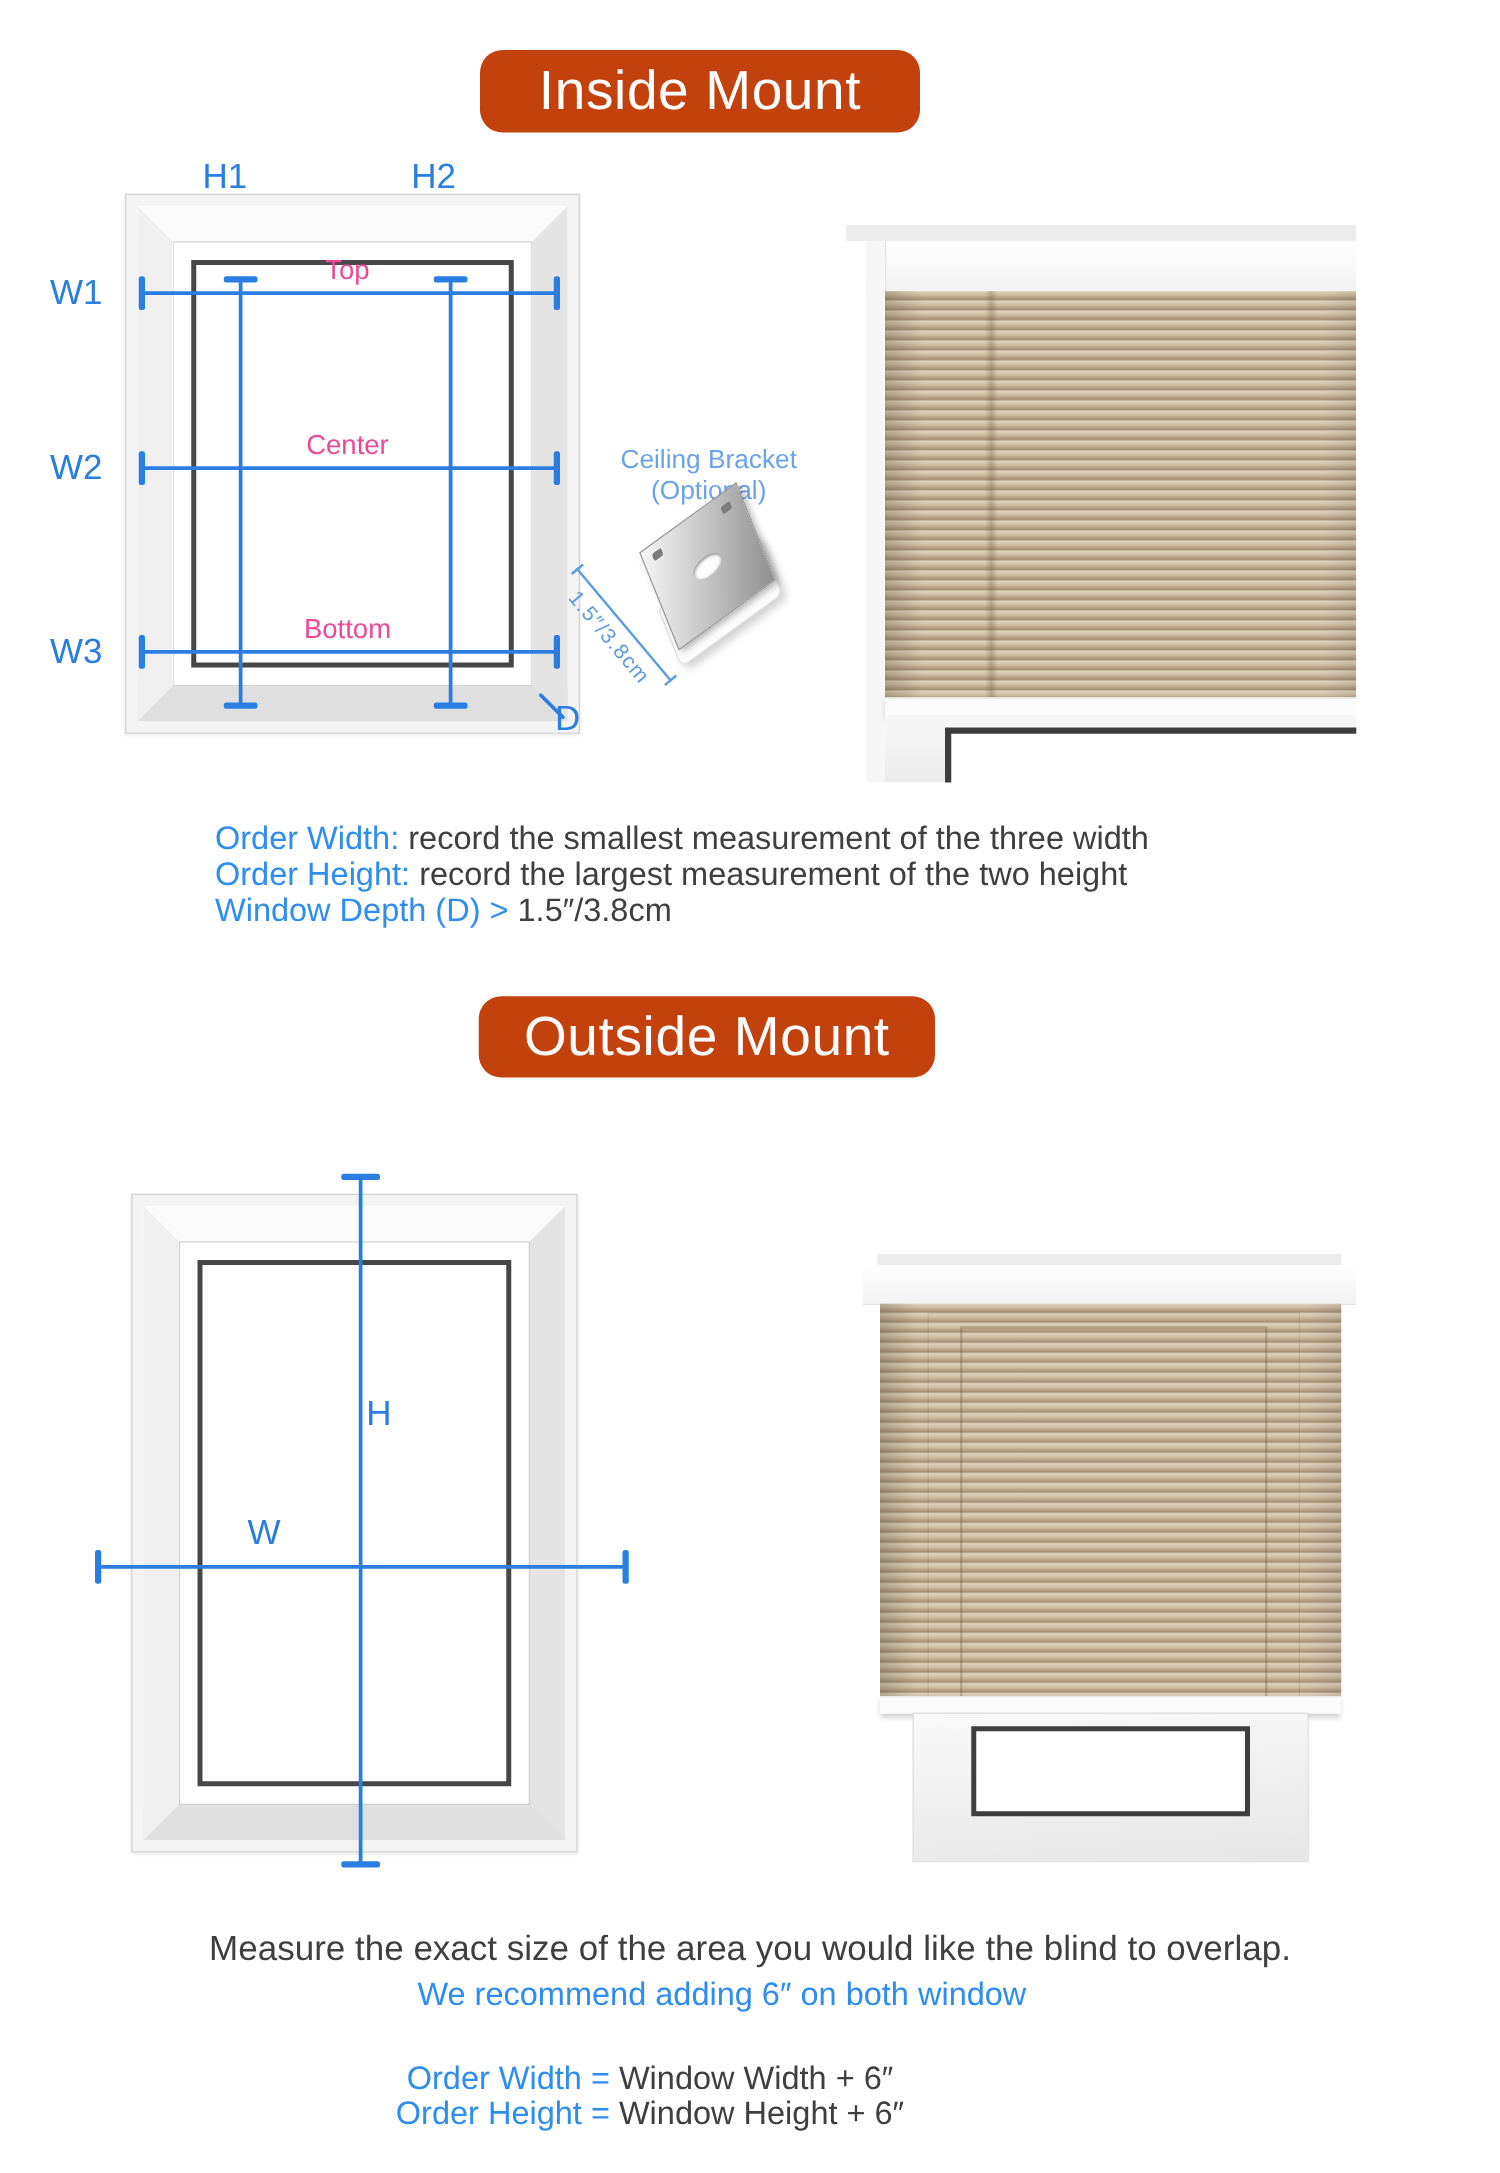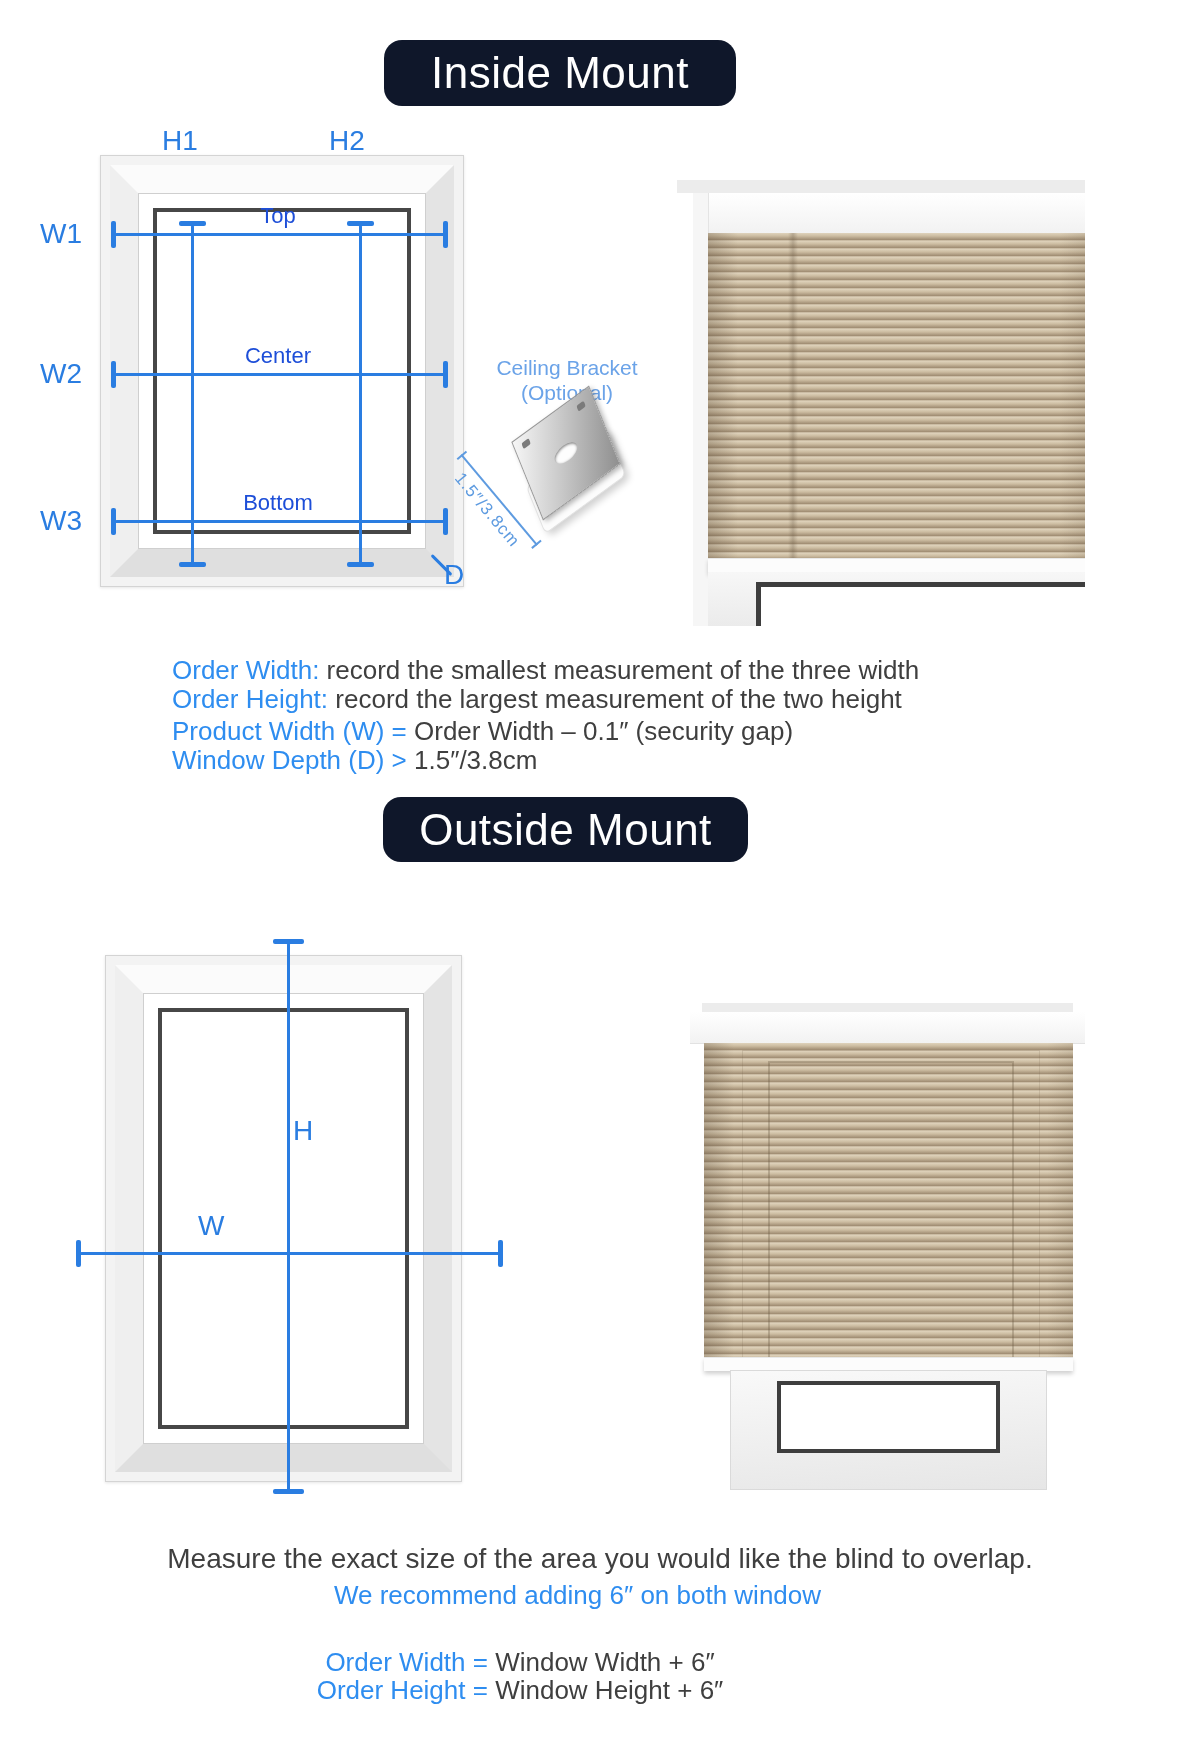--- a/index.html
+++ b/index.html
@@ -4,41 +4,41 @@
 <style>
   html,body{margin:0;padding:0;background:#fff;}
   .canvas{
     position:relative;width:1200px;height:1738px;background:#ffffff;
     margin:0 auto;overflow:hidden;
     font-family:"Liberation Sans","DejaVu Sans",sans-serif;
     -webkit-font-smoothing:antialiased;
   }
   
   .banner{
-    position:absolute;background:#0f172a;color:#fff;border-radius:18px;
+    position:absolute;background:#c2410c;color:#fff;border-radius:18px;
     display:flex;align-items:center;justify-content:center;
     font-size:44px;font-weight:400;letter-spacing:.5px;
   }
   
   .winframe{position:absolute;background:#f3f3f3;border:1px solid #d4d4d4;box-shadow:0 1px 3px rgba(0,0,0,.10);}
   .winframe .bevel{
     position:absolute;inset:9px;background:#ffffff;
     border-style:solid;border-width:28px;
     border-color:#fbfbfb #e4e4e4 #dfdfdf #efefef;
     box-shadow:inset 0 0 0 1px #cfcfcf;
   }
   .winframe .glass{position:absolute;inset:52px;background:#ffffff;border:4px solid #474747;}
   
   .vline,.hline,.tick{position:absolute;background:#2a7de1;border-radius:2px;}
   .vline{width:3px;}
   .hline{height:3px;}
   .tick-h{width:27px;height:5px;}
   .tick-v{width:5px;height:27px;}
   .mlabel{position:absolute;color:#2a7de1;font-size:28px;font-weight:500;text-align:left;}
-  .flabel{position:absolute;color:#1d4ed8;font-size:22px;text-align:center;}
+  .flabel{position:absolute;color:#ec4899;font-size:22px;text-align:center;}
   .d-stroke{position:absolute;width:3px;height:28px;background:#2a7de1;border-radius:2px;transform:rotate(-45deg);}
   
   .br-title,.br-sub{position:absolute;width:210px;text-align:center;color:#6ba3e8;font-size:21px;}
   .bracket-art{position:absolute;left:470px;top:402px;width:200px;height:170px;}
   .br-base{
     position:absolute;left:56px;top:54px;width:98px;height:48px;
     transform:rotate(-36deg) skewX(-14deg);
     background:#fcfcfc;border:1px solid #e2e2e2;border-radius:6px;
     box-shadow:3px 5px 7px rgba(0,0,0,.18);
   }
@@ -171,23 +171,20 @@
     </div>
   </div>
 
   <div class="notes">
     <div class="note-line">
       <span class="lbl">Order Width:</span><span class="val"> record the smallest measurement of the three width</span>
     </div>
     <div class="note-line">
       <span class="lbl">Order Height:</span><span class="val"> record the largest measurement of the two height</span>
     </div>
-    <div class="note-line gap">
-      <span class="lbl">Product Width (W) = </span><span class="val">Order Width – 0.1″ (security gap)</span>
-    </div>
     <div class="note-line">
       <span class="lbl">Window Depth (D) &gt; </span><span class="val">1.5″/3.8cm</span>
     </div>
   </div>
 
   <div class="banner" style="left:383px;top:797px;width:365px;height:65px;">
     <span>Outside Mount</span>
   </div>
 
   <div style="position:absolute;left:40px;top:905px;width:480px;height:610px;">

